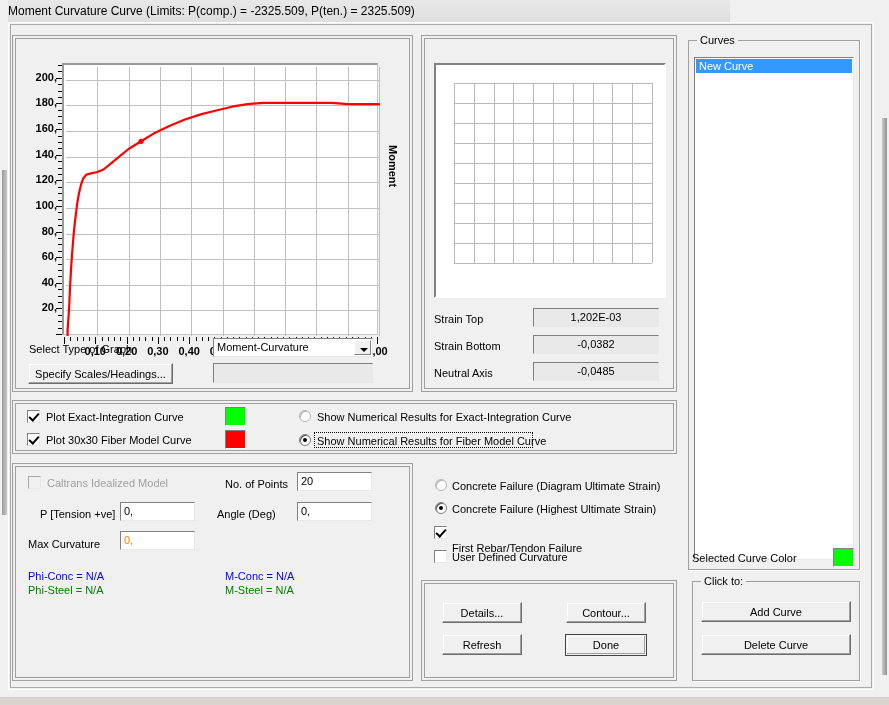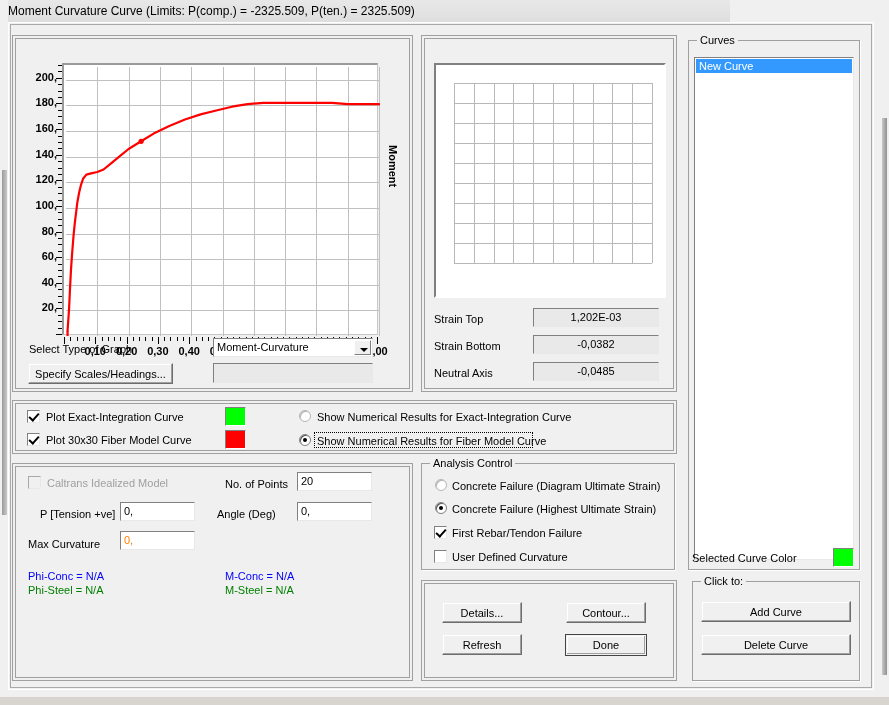--- a/index.html
+++ b/index.html
@@ -386,32 +386,29 @@
   <div class="tf" style="left:297px;top:472px;width:75px;height:19px;">20</div>
 
   <div class="lbl" style="left:217px;top:508px;">Angle (Deg)</div>
   <div class="tf" style="left:297px;top:502px;width:75px;height:19px;">0,</div>
 
   <div class="lbl" id="res0" style="left: 28px; top: 570px; color: rgb(0, 0, 255);">Phi-Conc = N/A</div>
   <div class="lbl" id="res1" style="left: 225px; top: 570px; color: rgb(0, 0, 255);">M-Conc = N/A</div>
   <div class="lbl" id="res2" style="left: 28px; top: 584px; color: rgb(0, 128, 0);">Phi-Steel = N/A</div>
   <div class="lbl" id="res3" style="left: 225px; top: 584px; color: rgb(0, 128, 0);">M-Steel = N/A</div>
 
-  <div class="gb" style="left:421px;top:463px;width:254px;height:107px;">
-    <div class="gb-title">Analysis Control</div>
-  </div>
 
   <div class="rb dim" style="left:435px;top:479px;"></div>
   <div class="lbl" style="left:452px;top:480px;">Concrete Failure (Diagram Ultimate Strain)</div>
 
   <div class="rb on" style="left:435px;top:502px;"></div>
   <div class="lbl" style="left:452px;top:503px;">Concrete Failure (Highest Ultimate Strain)</div>
 
   <div class="cb on" style="left:434px;top:526px;"></div>
-  <div class="lbl" style="left:452px;top:527px;">First Rebar/Tendon Failure</div>
+  <div class="lbl" style="left:452px;top:542px;">First Rebar/Tendon Failure</div>
 
   <div class="cb" style="left:434px;top:550px;"></div>
   <div class="lbl" style="left:452px;top:551px;">User Defined Curvature</div>
 
   <div class="panel" style="left:421px;top:580px;width:256px;height:101px;">
     <div class="inner"></div>
   </div>
 
   <div class="btn" style="left:442px;top:602px;width:80px;height:21px;line-height:20px;">Details...</div>
   <div class="btn" style="left:566px;top:602px;width:80px;height:21px;line-height:20px;">Contour...</div>

